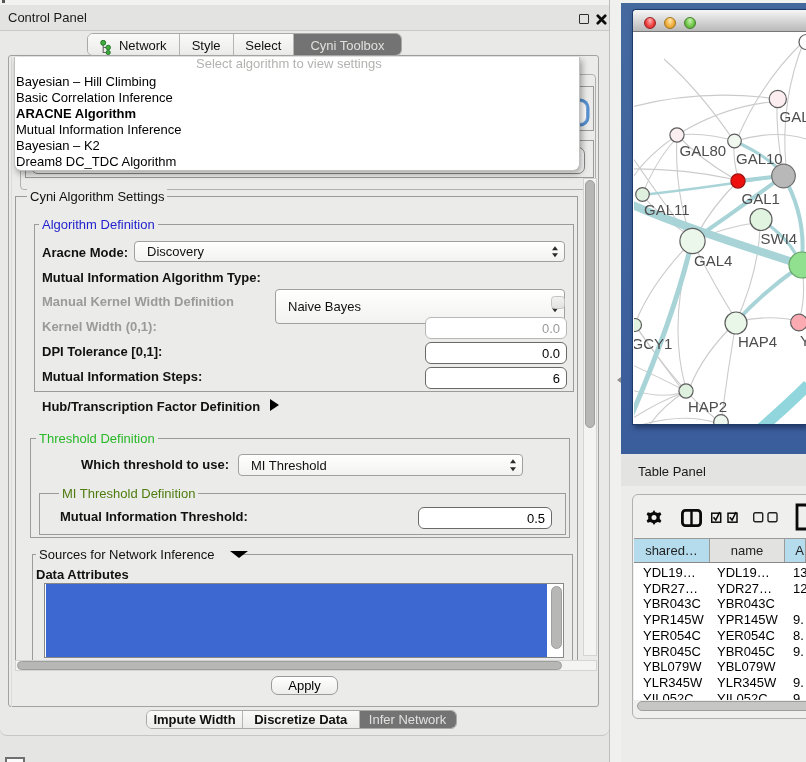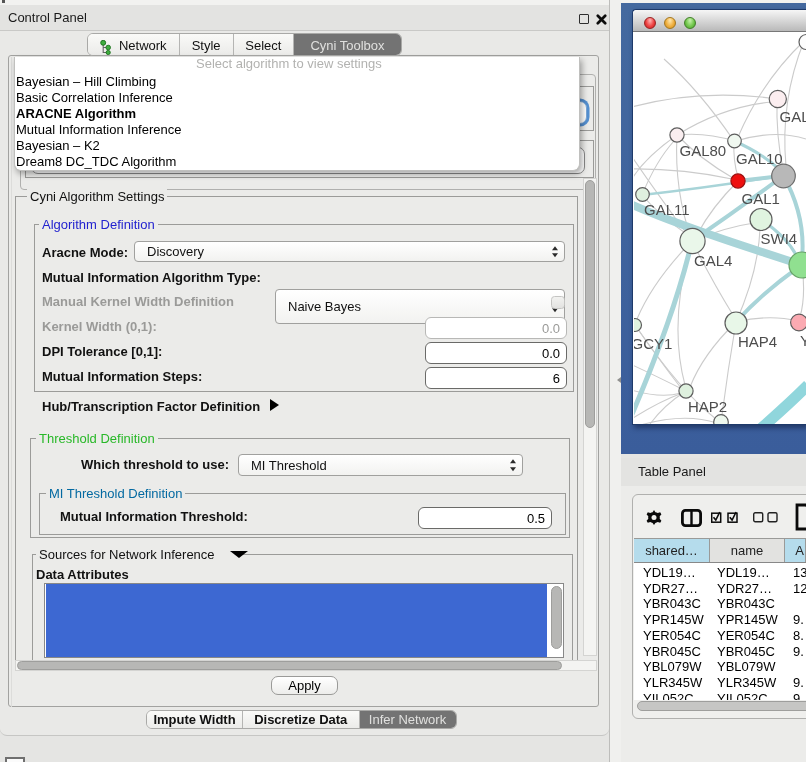--- a/index.html
+++ b/index.html
@@ -107,21 +107,21 @@
 <div class="field" style="left:425px;top:367px;width:142px;height:22px;border:1px solid #6a6a68;color:#000;">6</div>
 <div class="lbl" style="left:42px;top:399px;">Hub/Transcription Factor Definition</div>
 <div class="abs" style="left:270px;top:399px;width:0;height:0;border-top:6.5px solid transparent;border-bottom:6.5px solid transparent;border-left:9px solid #000;"></div>
 
 <div class="group" style="left:30px;top:438px;width:540px;height:100px;">
   <div class="gtitle" style="left:5px;color:#28b828;">Threshold Definition</div>
 </div>
 <div class="lbl" style="left:81px;top:456.5px;">Which threshold to use:</div>
 <div class="combo" style="left:238px;top:454px;width:285px;height:22px;">MI Threshold<div class="stepper"></div></div>
 <div class="group" style="left:39px;top:493px;width:527px;height:42px;">
-  <div class="gtitle" style="left:6px;color:#0369a1;">MI Threshold Definition</div>
+  <div class="gtitle" style="left:19px;color:#4d7c0f;">MI Threshold Definition</div>
 </div>
 <div class="lbl" style="left:60px;top:508.5px;">Mutual Information Threshold:</div>
 <div class="field" style="left:418px;top:507px;width:134px;height:22px;border:1px solid #6a6a68;color:#000;">0.5</div>
 
 <div class="group" style="left:32px;top:554px;width:541px;height:106px;border-bottom:none;">
   <div class="gtitle" style="left:3px;color:#111;padding-right:25px;">Sources for Network Inference</div>
 </div>
 <div class="abs" style="left:230px;top:550.5px;width:0;height:0;border-left:9.5px solid transparent;border-right:9.5px solid transparent;border-top:7px solid #000;"></div>
 <div class="lbl" style="left:36px;top:566.5px;">Data Attributes</div>
 <div class="abs" style="left:44px;top:583px;width:520px;height:75px;background:#fff;border:1px solid #888;overflow:hidden;">

